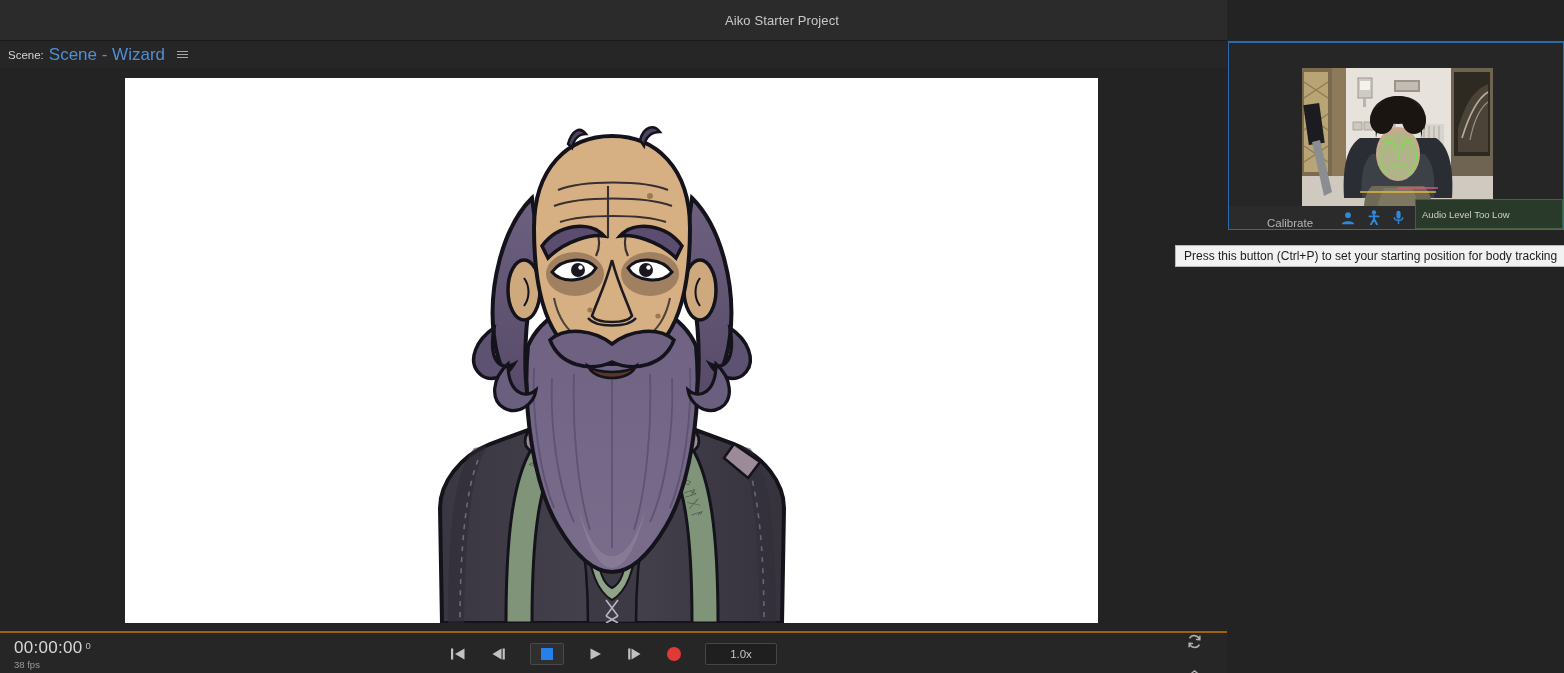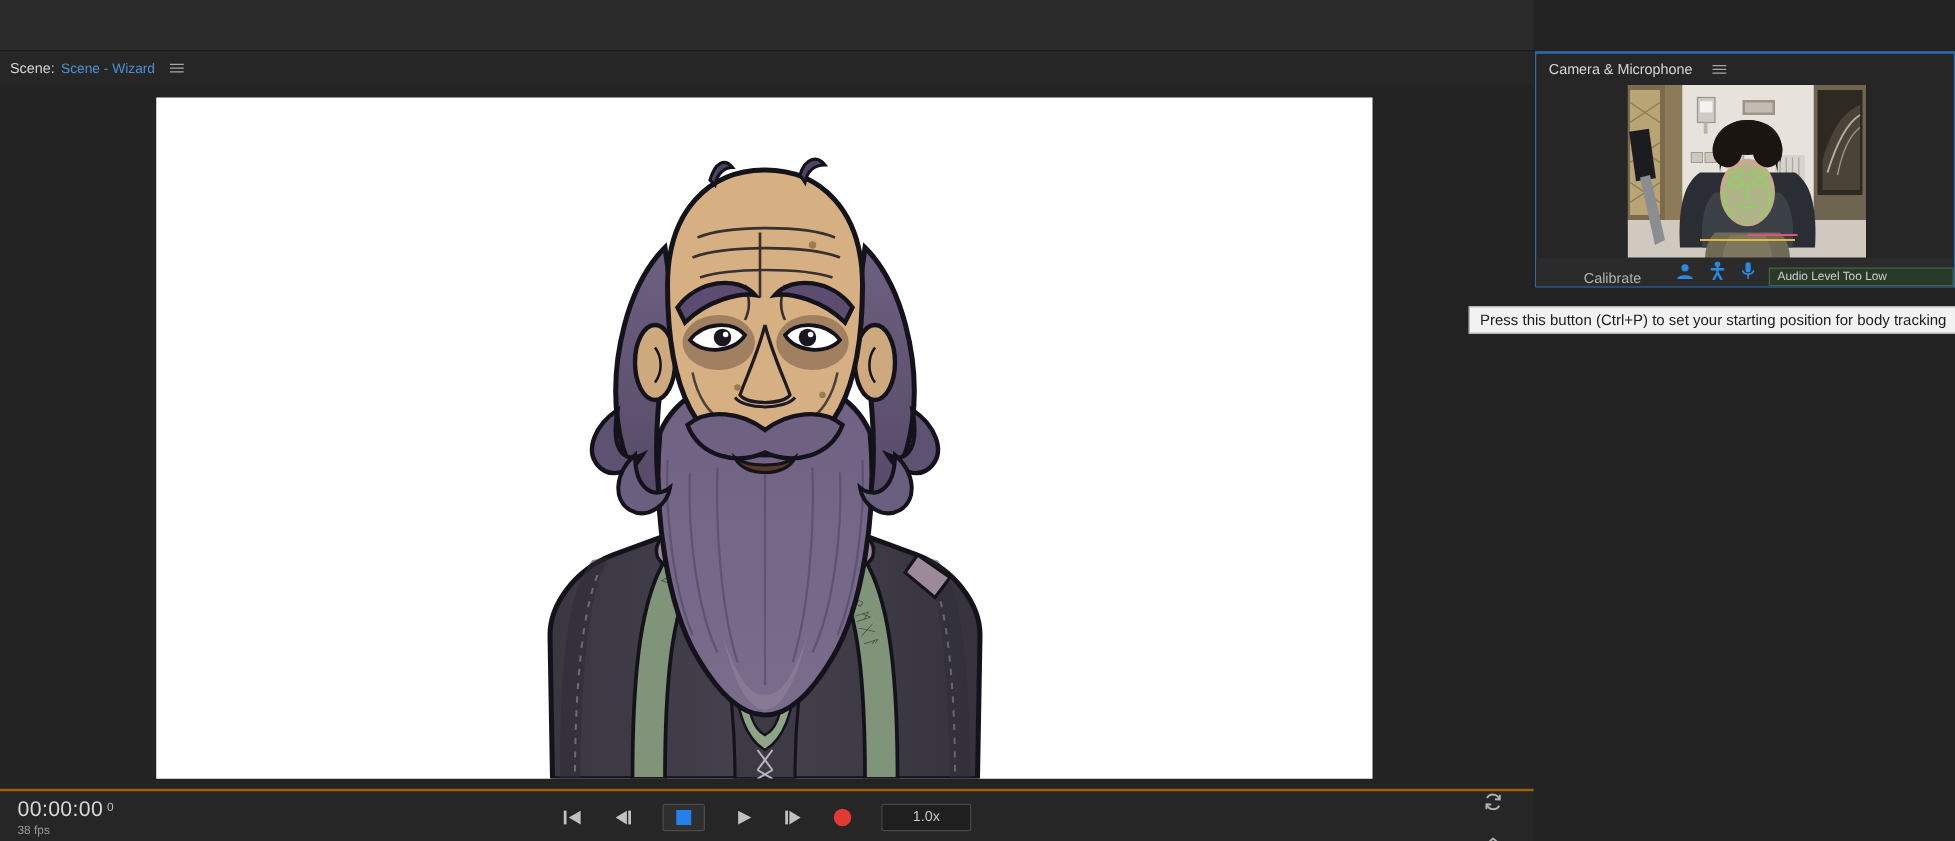--- a/index.html
+++ b/index.html
@@ -28,21 +28,21 @@
   }
   .pro-label { font-size: 12px; color: #9a9a9a; letter-spacing: .5px; }
   .ticon { width: 20px; height: 20px; display: flex; align-items: center; justify-content: center; cursor: pointer; opacity: .82; }
 
   
   .scenebar {
     position: absolute; left: 0; top: 41px; width: 1227px; height: 27px;
     background: #262626; display: flex; align-items: center; padding-left: 8px; gap: 5px;
   }
   .scene-lbl { font-size: 11.5px; color: #d4d4d4; }
-  .scene-val { font-size: 11px; color: #4f8fd4; cursor: pointer; }
+  .scene-val { font-size: 17px; color: #4f8fd4; cursor: pointer; }
   .hamb { display: inline-flex; flex-direction: column; gap: 2px; margin-left: 7px; cursor: pointer; }
   .hamb i { display: block; width: 11px; height: 1px; background: #a8a8a8; }
 
   
   .stage {
     position: absolute; left: 0; top: 68px; width: 1227px; height: 563px;
     background: #232323; overflow: hidden;
   }
   .canvas {
     position: absolute; left: 125px; top: 10px; width: 973px; height: 545px;
@@ -98,38 +98,39 @@
     position: absolute; left: 73px; top: 25px; width: 191px; height: 140px;
     overflow: hidden; background: #090909;
   }
   .cam-bar {
     position: absolute; left: 0; bottom: 0; width: 100%; height: 23px;
     background: #2b2b2b; display: flex; align-items: flex-end;
   }
   .calib-btn { font-size: 11.5px; color: #b4b4b4; margin-left: 38px; cursor: pointer; }
   .cam-icons { display: flex; align-items: center; gap: 13px; margin-left: 28px; }
   .audio-status {
-    margin-left: 11px; width: 148px; height: 15px; background: #2a3a2a; border: 1px solid #45603f;
+    margin-left: 11px; width: 148px; height: 30px; background: #2a3a2a; border: 1px solid #45603f;
     display: flex; align-items: center; padding-left: 6px;
     font-size: 9.5px; color: #cfcfcf;
   }
 
   .tooltip {
     position: absolute; left: 1175px; top: 245px; height: 22px;
     background: #f2f2f2; color: #1c1c1c; font-size: 12px;
     display: flex; align-items: center; padding: 0 8px;
     border: 1px solid #b9b9b9; white-space: nowrap; z-index: 40;
   }
 </style>
 </head>
 <body>
 
 <div class="app">
 
   <div class="titlebar">
+    <div class="titlebar-title">Aiko Starter Project</div>
     <div class="titlebar-right">
       <span class="pro-label">PRO</span>
       <span class="ticon">
         <svg width="17" height="14" viewBox="0 0 17 14">
             <rect x="1" y="1" width="15" height="12" fill="none" stroke="#b0b0b0" stroke-width="1.3"></rect>
             <rect x="3.2" y="3.6" width="2.6" height="6.8" fill="#b0b0b0"></rect>
           </svg>
       </span>
       <span class="ticon">
         <svg width="19" height="16" viewBox="0 0 19 16">
@@ -373,28 +374,20 @@
         <svg width="9" height="6" viewBox="0 0 9 6">
             <path d="M1 1 L4.5 4.6 L8 1" fill="none" stroke="#c0c0c0" stroke-width="1.3" stroke-linecap="round"></path>
           </svg>
       </span>
     </div>
   </div>
 
   <div class="rightcol">
 
     <div class="cam-panel">
-      <div class="cam-head">
-        <span class="cam-title">Camera &amp; Microphone</span>
-        <span class="hamb">
-            <i></i>
-            <i></i>
-            <i></i>
-          </span>
-      </div>
 
       <div class="cam-video">
         <svg width="191" height="140" viewBox="0 0 191 140">
           <rect width="191" height="140" fill="#d9d4cc"></rect>
           <rect x="0" y="0" width="30" height="112" fill="#7a6a4e"></rect>
           <rect x="2" y="4" width="24" height="100" fill="#b8a474"></rect>
           <g stroke="#8d7c52" stroke-width="1.2">
             <path d="M2 14 L26 30 M2 30 L26 14 M2 46 L26 62 M2 62 L26 46 M2 78 L26 94 M2 94 L26 78"></path>
           </g>
           <rect x="30" y="0" width="14" height="112" fill="#8d7a58"></rect>

